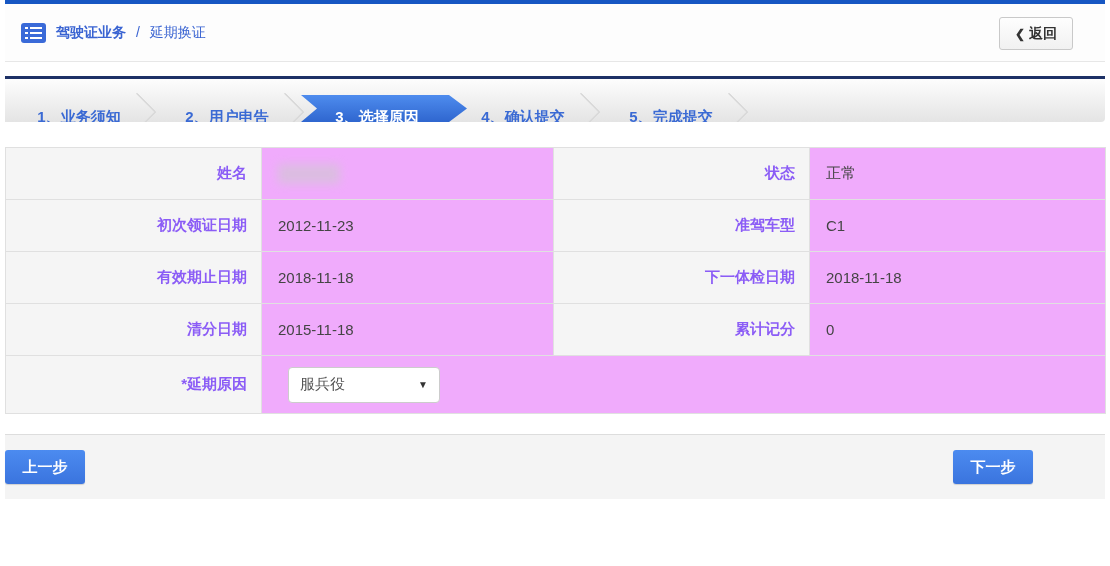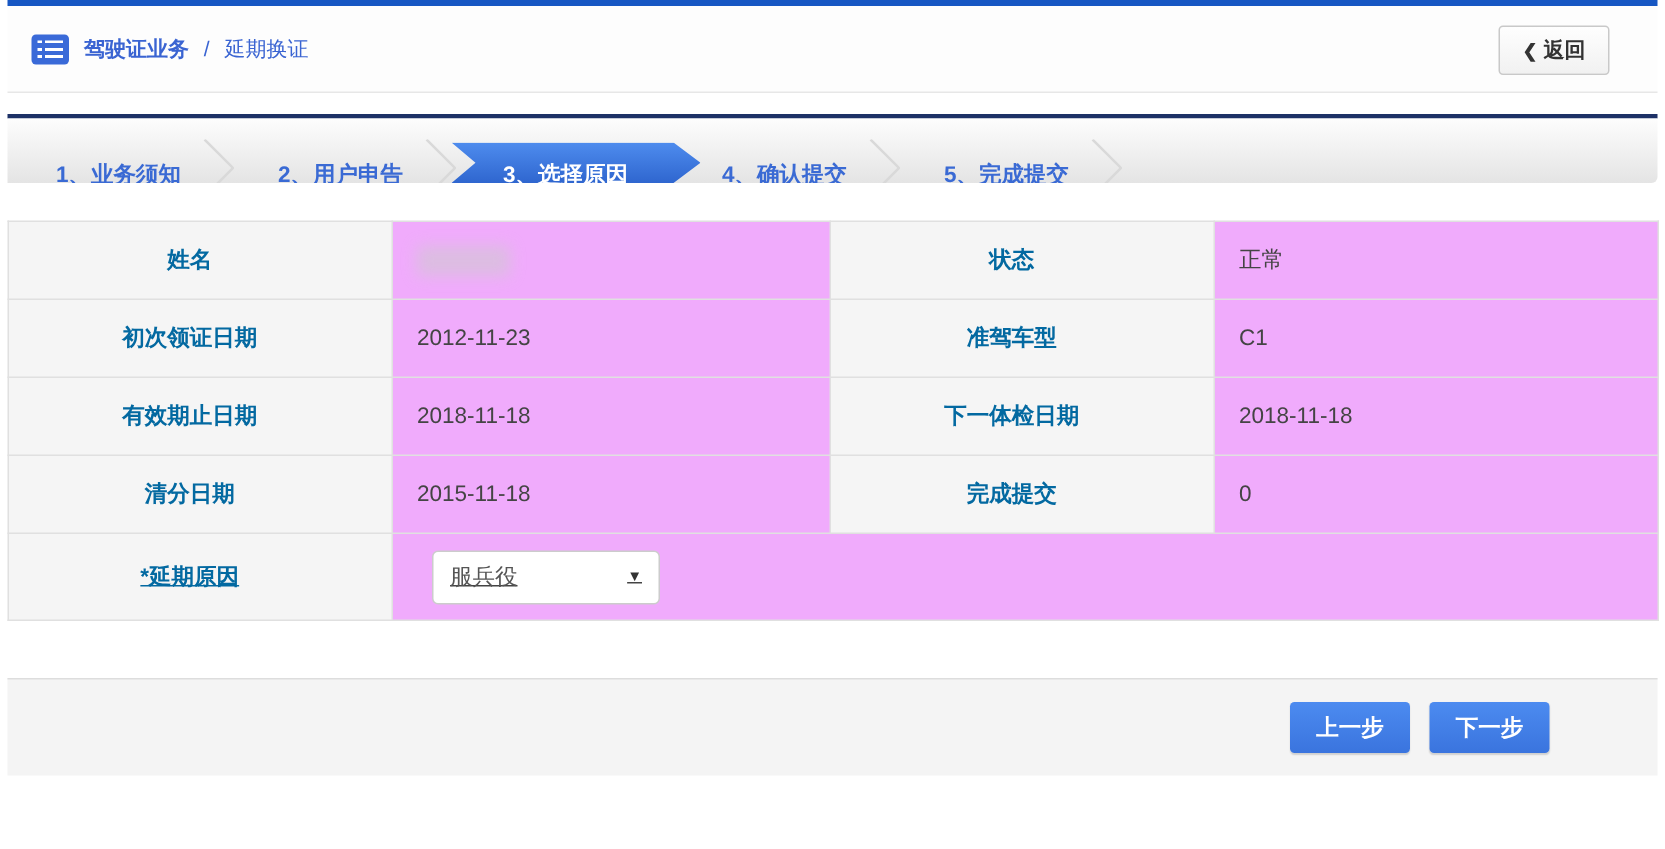--- a/index.html
+++ b/index.html
@@ -33,35 +33,35 @@
     border-top: 2px solid #d9d9d9; border-right: 2px solid #d9d9d9; transform: rotate(45deg); border-radius: 2px; }
   .tab.active { width: 166px; margin-right: -18px; z-index: 2; color: #fff;
     background: linear-gradient(#4e8cee, #2f66cf);
     clip-path: polygon(0 0, 148px 0, 100% 50%, 148px 100%, 0 100%, 16px 50%);
     padding-right: 14px; }
   .tabs-tail { flex: 1; }
 
   
   .info-table { width: 1100px; margin-top: 25px; border-collapse: collapse; table-layout: fixed; }
   .info-table td { border: 1px solid #e0e0e0; height: 52px; font-size: 15px; }
-  .info-table tr.tall td { height: 58px; text-decoration: underline; }
-  td.lbl { background: #f5f5f5; text-align: center; padding-right: 14px; color: #0369a1; font-weight: bold; }
+  .info-table tr.tall td { height: 58px; }
+  td.lbl { background: #f5f5f5; text-align: right; padding-right: 14px; color: #8b5cf6; font-weight: bold; }
   td.val { background: #f0abfc; padding-left: 16px; color: #444; }
   .col-l1 { width: 256px; } .col-v1 { width: 292px; } .col-l2 { width: 256px; } .col-v2 { width: 296px; }
   .redact { height: 20px; background: #cccccc; border-radius: 2px; filter: blur(5px); opacity: 0.55; }
   .redact.w-name { width: 62px; } .redact.w-archive { width: 118px; } .redact.w-license { width: 168px; }
 
   .select-box { width: 152px; height: 36px; border: 1px solid #ccc; border-radius: 4px; margin-left: 10px;
     display: flex; align-items: center; justify-content: space-between; padding: 0 11px; color: #555; font-size: 15px;
     background: #fff; cursor: pointer; text-align: right; }
   .select-box .caret { font-size: 10px; color: #333; }
 
   
-  .footer { margin-top: 38px; height: 65px; background: #f4f4f4; border-top: 1px solid #ddd;
-    display: flex; align-items: center; justify-content: flex-end; padding-right: 72px; gap: 13px; }
+  .footer { margin-top: 20px; height: 65px; background: #f4f4f4; border-top: 1px solid #ddd;
+    display: flex; align-items: center; justify-content: space-between; padding-right: 72px; gap: 13px; }
   .btn { width: 80px; height: 34px; background: linear-gradient(#4c8bf0, #3a74de); color: #fff; font-size: 15px;
     font-weight: bold; border: none; border-radius: 3px; cursor: pointer; box-shadow: 0 1px 1px rgba(0,0,0,0.15); }
 </style>
 </head>
 <body>
 
 <div class="page">
 
   <div class="topbar"></div>
 
@@ -113,21 +113,21 @@
     </tr>
     <tr>
       <td class="lbl">有效期止日期</td>
       <td class="val">2018-11-18</td>
       <td class="lbl">下一体检日期</td>
       <td class="val">2018-11-18</td>
     </tr>
     <tr>
       <td class="lbl">清分日期</td>
       <td class="val">2015-11-18</td>
-      <td class="lbl">完成提交</td>
+      <td class="lbl">累计记分</td>
       <td class="val">0</td>
     </tr>
     <tr class="tall">
       <td class="lbl">*延期原因</td>
       <td class="val" colspan="3">
         <div class="select-box">
           <span>服兵役</span>
           <span class="caret">▼</span>
         </div>
       </td>

